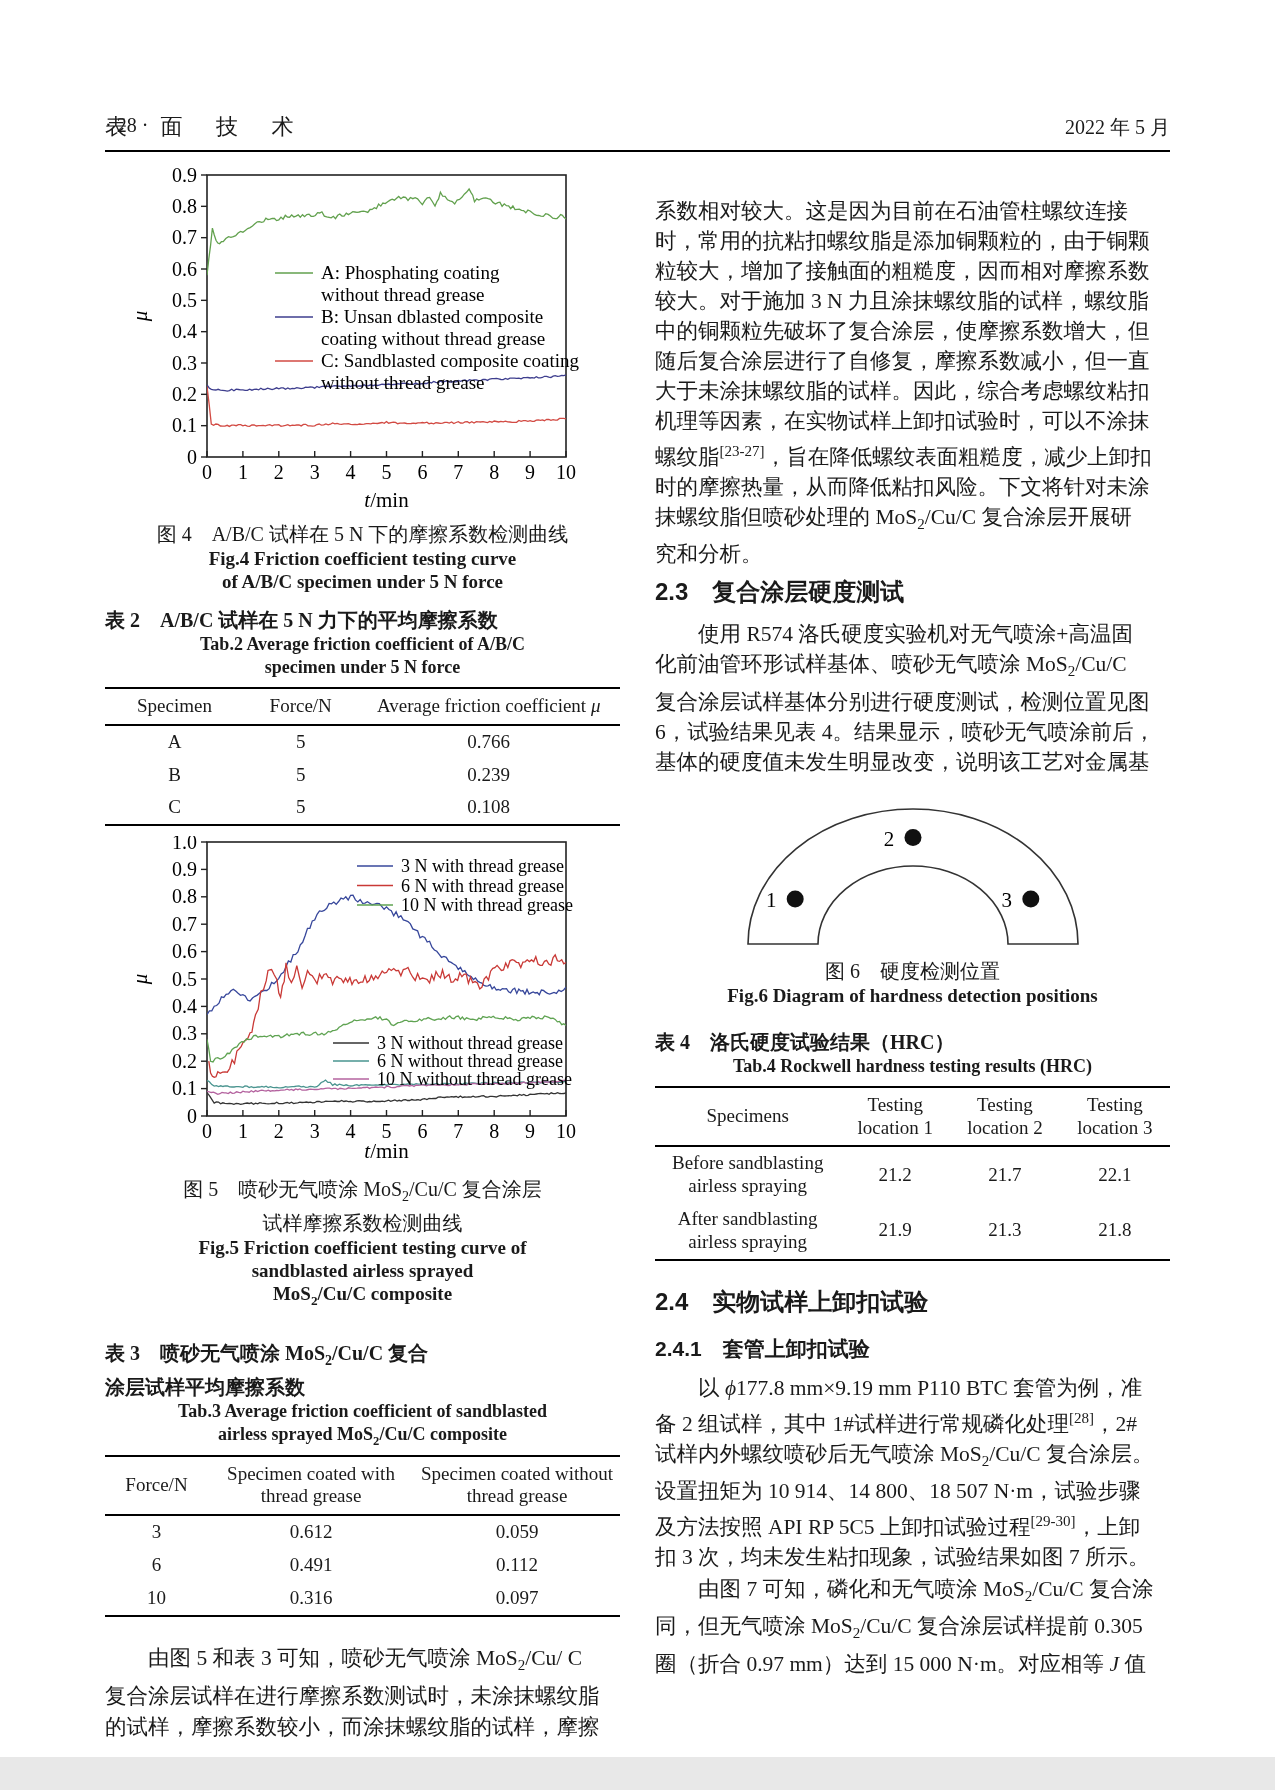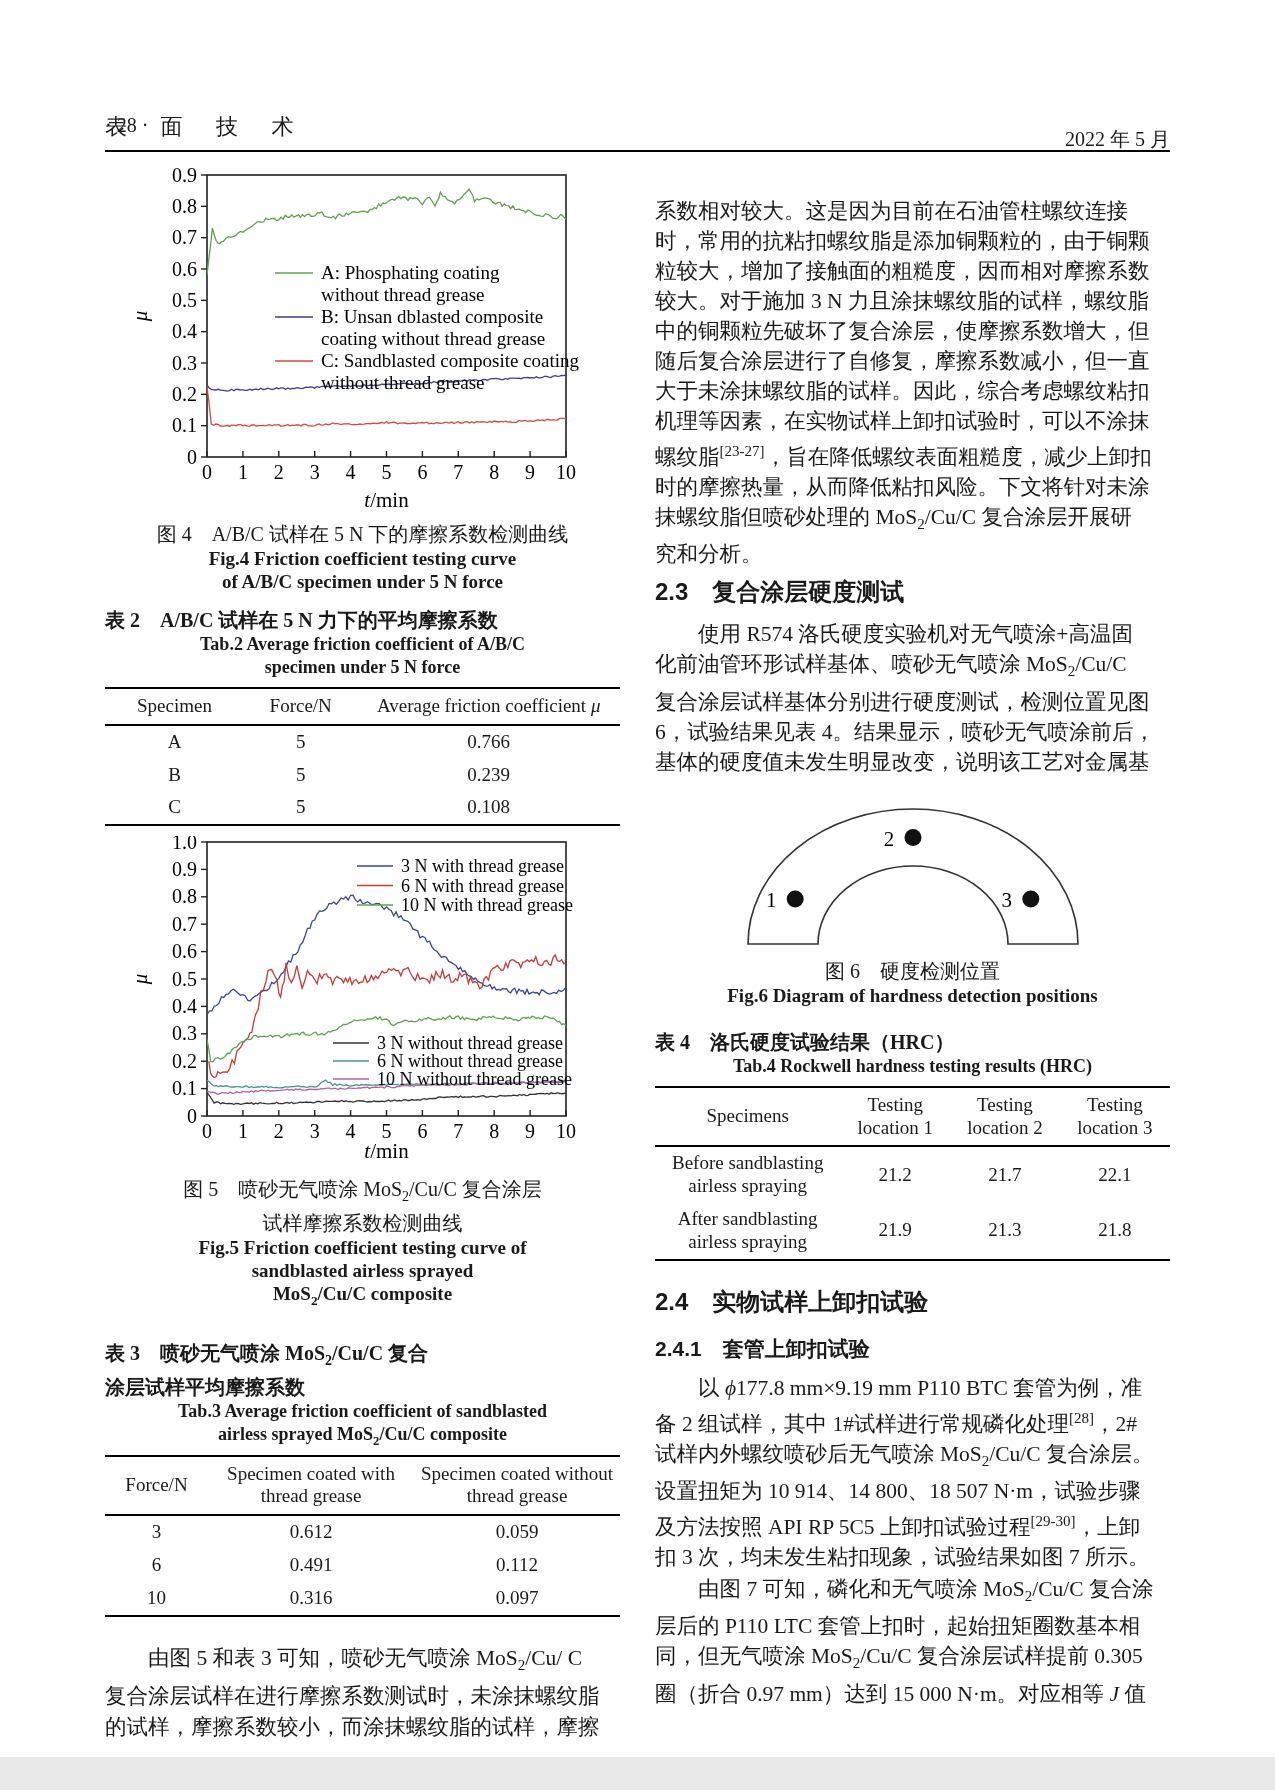--- a/index.html
+++ b/index.html
@@ -3,21 +3,21 @@
 <meta charset="utf-8">
 <style>
   html,body{margin:0;padding:0;background:#e8e8e8;}
   .page{position:relative;width:1275px;height:1757px;background:#ffffff;margin:0 auto;
         font-family:"Liberation Serif","DejaVu Serif",serif;color:#1a1a1a;overflow:hidden;}
   
   .hdr{position:absolute;top:112px;left:105px;width:1065px;height:38px;
        border-bottom:2.5px solid #000;font-size:20px;}
   .hdr-page{position:absolute;left:0;top:2px;}
   .hdr-title{position:absolute;left:0;right:0;top:0;text-align:left;font-size:22px;letter-spacing:14px;}
-  .hdr-date{position:absolute;right:0;top:2px;margin-top:12px;}
+  .hdr-date{position:absolute;right:0;top:2px;}
   
   .col{position:absolute;top:165px;width:515px;}
   .col-left{left:105px;}
   .col-right{left:655px;}
   
   .para{font-size:21.5px;line-height:30px;}
   .col-left .para{line-height:31px;}
   .pline{white-space:nowrap;}
   
   .h-sec{font-family:"Liberation Sans","DejaVu Sans",sans-serif;font-weight:bold;
@@ -370,19 +370,18 @@
         <div class="pline">　　以 <i>ϕ</i>177.8 mm×9.19 mm P110 BTC 套管为例，准</div>
         <div class="pline">备 2 组试样，其中 1#试样进行常规磷化处理<sup>[28]</sup>，2#</div>
         <div class="pline">试样内外螺纹喷砂后无气喷涂 MoS<sub>2</sub>/Cu/C 复合涂层。</div>
         <div class="pline">设置扭矩为 10 914、14 800、18 507 N·m，试验步骤</div>
         <div class="pline">及方法按照 API RP 5C5 上卸扣试验过程<sup>[29-30]</sup>，上卸</div>
         <div class="pline">扣 3 次，均未发生粘扣现象，试验结果如图 7 所示。</div>
       </div>
 
     <div class="para" style="margin-top:2px">
         <div class="pline">　　由图 7 可知，磷化和无气喷涂 MoS<sub>2</sub>/Cu/C 复合涂</div>
-        <div class="pline">层后的 P110 LTC 套管上扣时，起始扭矩圈数基本相</div>
         <div class="pline">同，但无气喷涂 MoS<sub>2</sub>/Cu/C 复合涂层试样提前 0.305</div>
         <div class="pline">圈（折合 0.97 mm）达到 15 000 N·m。对应相等 <i>J</i> 值</div>
       </div>
   </div>
 
 </div>
 
 </body></html>

